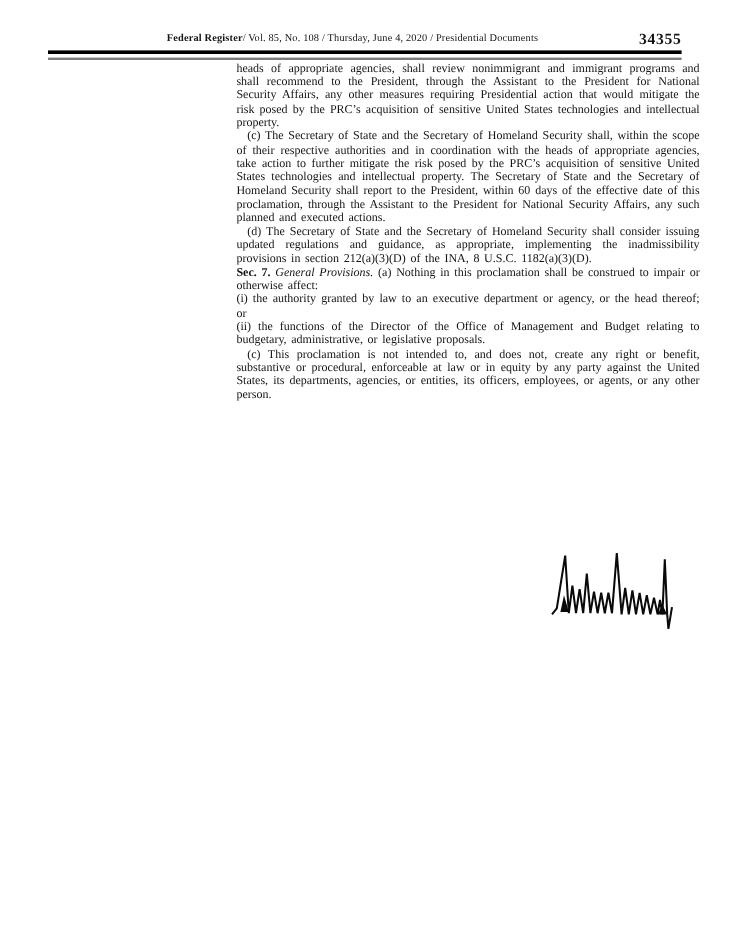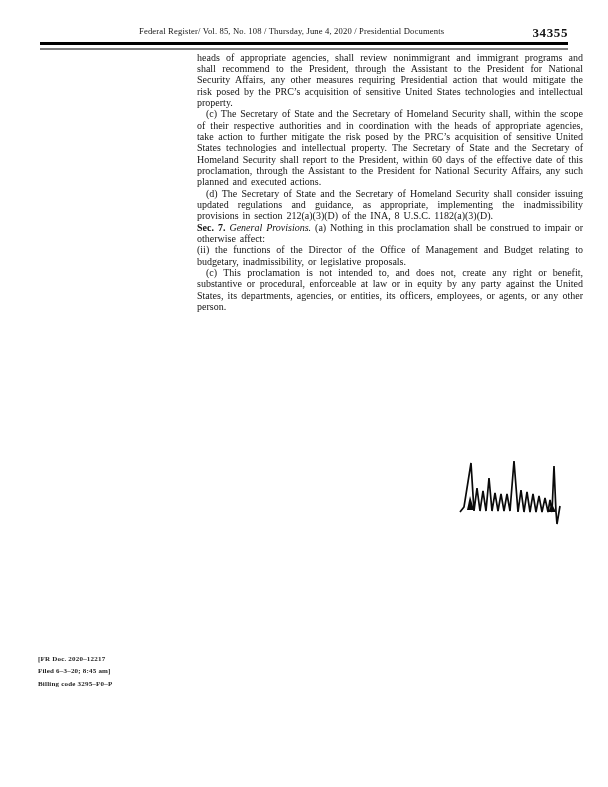--- a/index.html
+++ b/index.html
@@ -11,21 +11,21 @@
     color:#141414;
     overflow:hidden;
   }
 
   
   .fr-header {
     position:absolute; left:40px; top:26px; width:528px; height:14px;
     font-size:8.6px; letter-spacing:0.15px; white-space:nowrap;
   }
   .header-line { position:absolute; left:66px; top:0; }
-  .journal { font-weight:normal;padding-left:33px; }
+  .journal { font-weight:bold;padding-left:33px; }
   .page-num { position:absolute; right:0; top:-1px; font-weight:bold; font-size:13px; letter-spacing:0.6px; }
   .rule-thick { position:absolute; left:40px; top:42px;   width:528px; height:2.6px; background:#000; }
   .rule-thin  { position:absolute; left:40px; top:48.3px; width:528px; height:1.9px; background:#7d7d7d; }
 
   
   .body-col {
     position:absolute; left:197px; top:51.5px; width:386px;
     font-size:10px; line-height:11.35px;
     text-align:justify; word-spacing:1.4px;
   }
@@ -63,31 +63,27 @@
 
   <main class="body-col">
     <p>heads of appropriate agencies, shall review nonimmigrant and immigrant programs and shall recommend to the President, through the Assistant to the President for National Security Affairs, any other measures requiring Presidential action that would mitigate the risk posed by the PRC’s acquisition of sensitive United States technologies and intellectual property.</p>
     <p class="gap ind">(c) The Secretary of State and the Secretary of Homeland Security shall, within the scope of their respective authorities and in coordination with the heads of appropriate agencies, take action to further mitigate the risk posed by the PRC’s acquisition of sensitive United States technologies and intellectual property. The Secretary of State and the Secretary of Homeland Security shall report to the President, within 60 days of the effective date of this proclamation, through the Assistant to the President for National Security Affairs, any such planned and executed actions.</p>
     <p class="gap ind">(d) The Secretary of State and the Secretary of Homeland Security shall consider issuing updated regulations and guidance, as appropriate, implementing the inadmissibility provisions in section 212(a)(3)(D) of the INA, 8 U.S.C. 1182(a)(3)(D).</p>
     <p class="gap2">
       <span class="b">Sec. 7.</span>
       <span class="i">General Provisions.</span>
       <span>(a) Nothing in this proclamation shall be construed to impair or otherwise affect:</span>
     </p>
-    <p class="gap blk">(ii) the functions of the Director of the Office of Management and Budget relating to budgetary, inadmissibility, or legislative proposals.</p>
+    <p class="gap blk">(i) the authority granted by law to an executive department or agency, or the head thereof; or</p>
+    <p class="gap blk">(ii) the functions of the Director of the Office of Management and Budget relating to budgetary, administrative, or legislative proposals.</p>
     <p class="gap ind">(c) This proclamation is not intended to, and does not, create any right or benefit, substantive or procedural, enforceable at law or in equity by any party against the United States, its departments, agencies, or entities, its officers, employees, or agents, or any other person.</p>
   </main>
 
   <div class="signature">
     <svg viewBox="0 0 110 70" width="110" height="70">
       <path d="M2,54 L6,49 L13,5 L16,53 L19,30 L22,53 L25,33 L28,53 L31,20 L34,53 L37,35 L40,53 L43,36 L46,53 L49,36 L52,53 L56,3 L60,54 L63,32 L66,54 L69,34 L72,54 L75,36 L78,54 L81,38 L84,54 L87,40 L90,54 L92,42 L94,54 L96,8 L98,54 L99,66 L102,48" stroke="#0a0a0a" stroke-width="1.7" fill="none" stroke-linejoin="miter"></path>
       <path d="M12,38 L16,52 L9,52 Z" fill="#0a0a0a"></path>
       <path d="M94,46 L98,54 L90,54 Z" fill="#0a0a0a"></path>
     </svg>
   </div>
 
-  <footer class="fr-footer">
-    <div>[FR Doc. 2020–12217</div>
-    <div>Filed 6–3–20; 8:45 am]</div>
-    <div>Billing code 3295–F0–P</div>
-  </footer>
 
 </div>
 
 </body></html>

